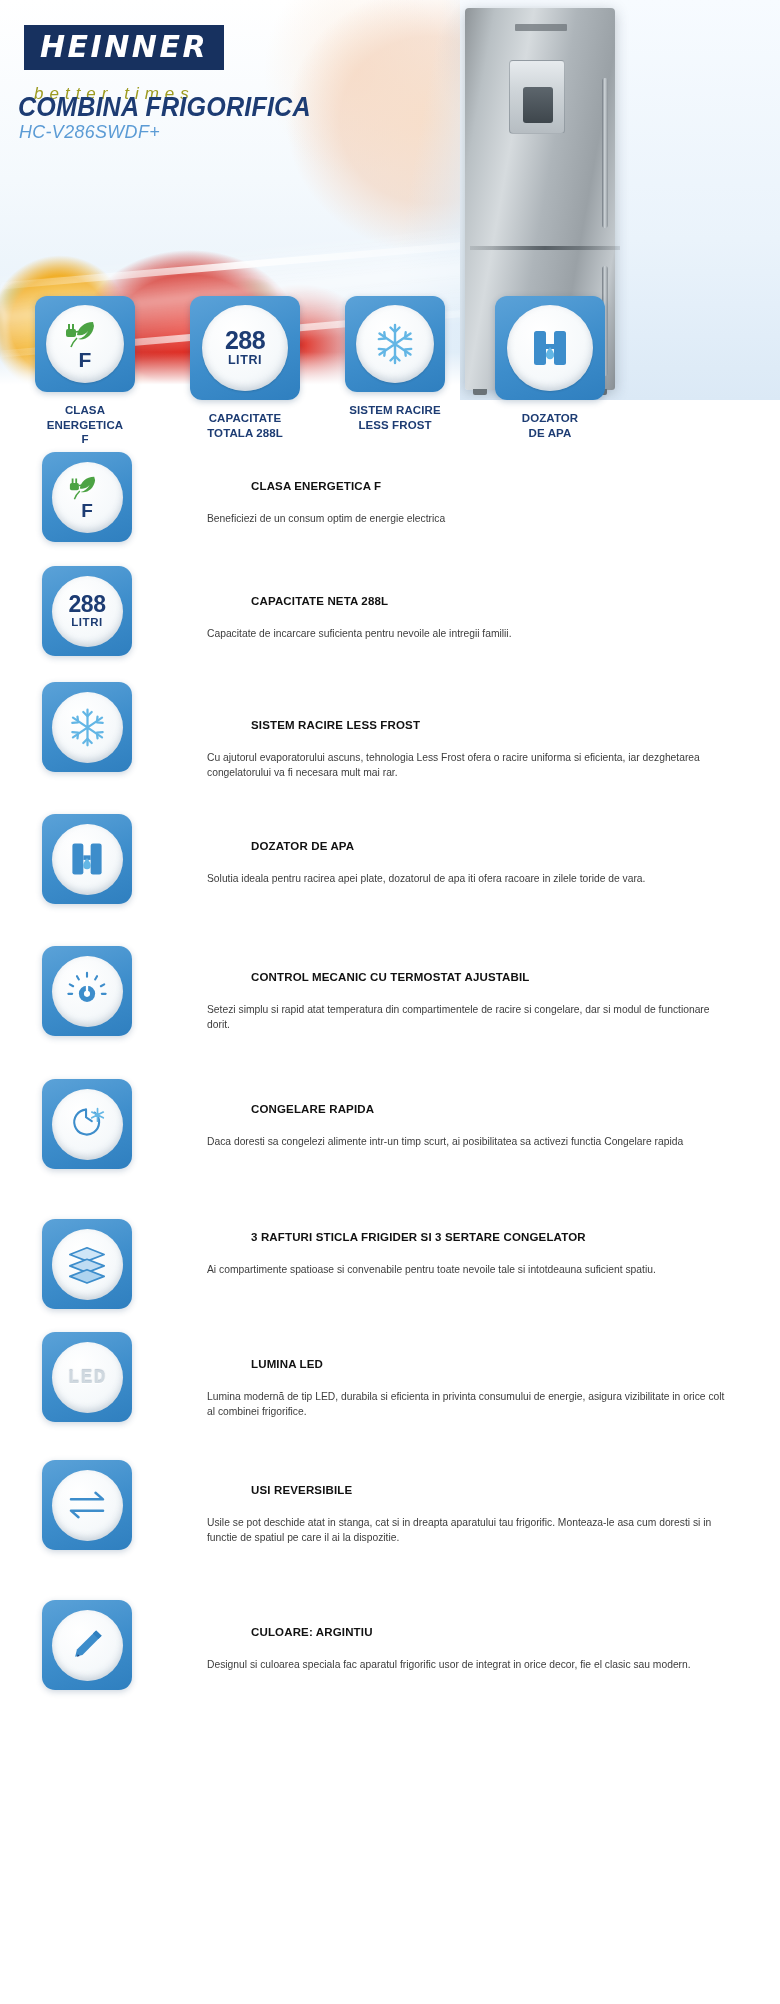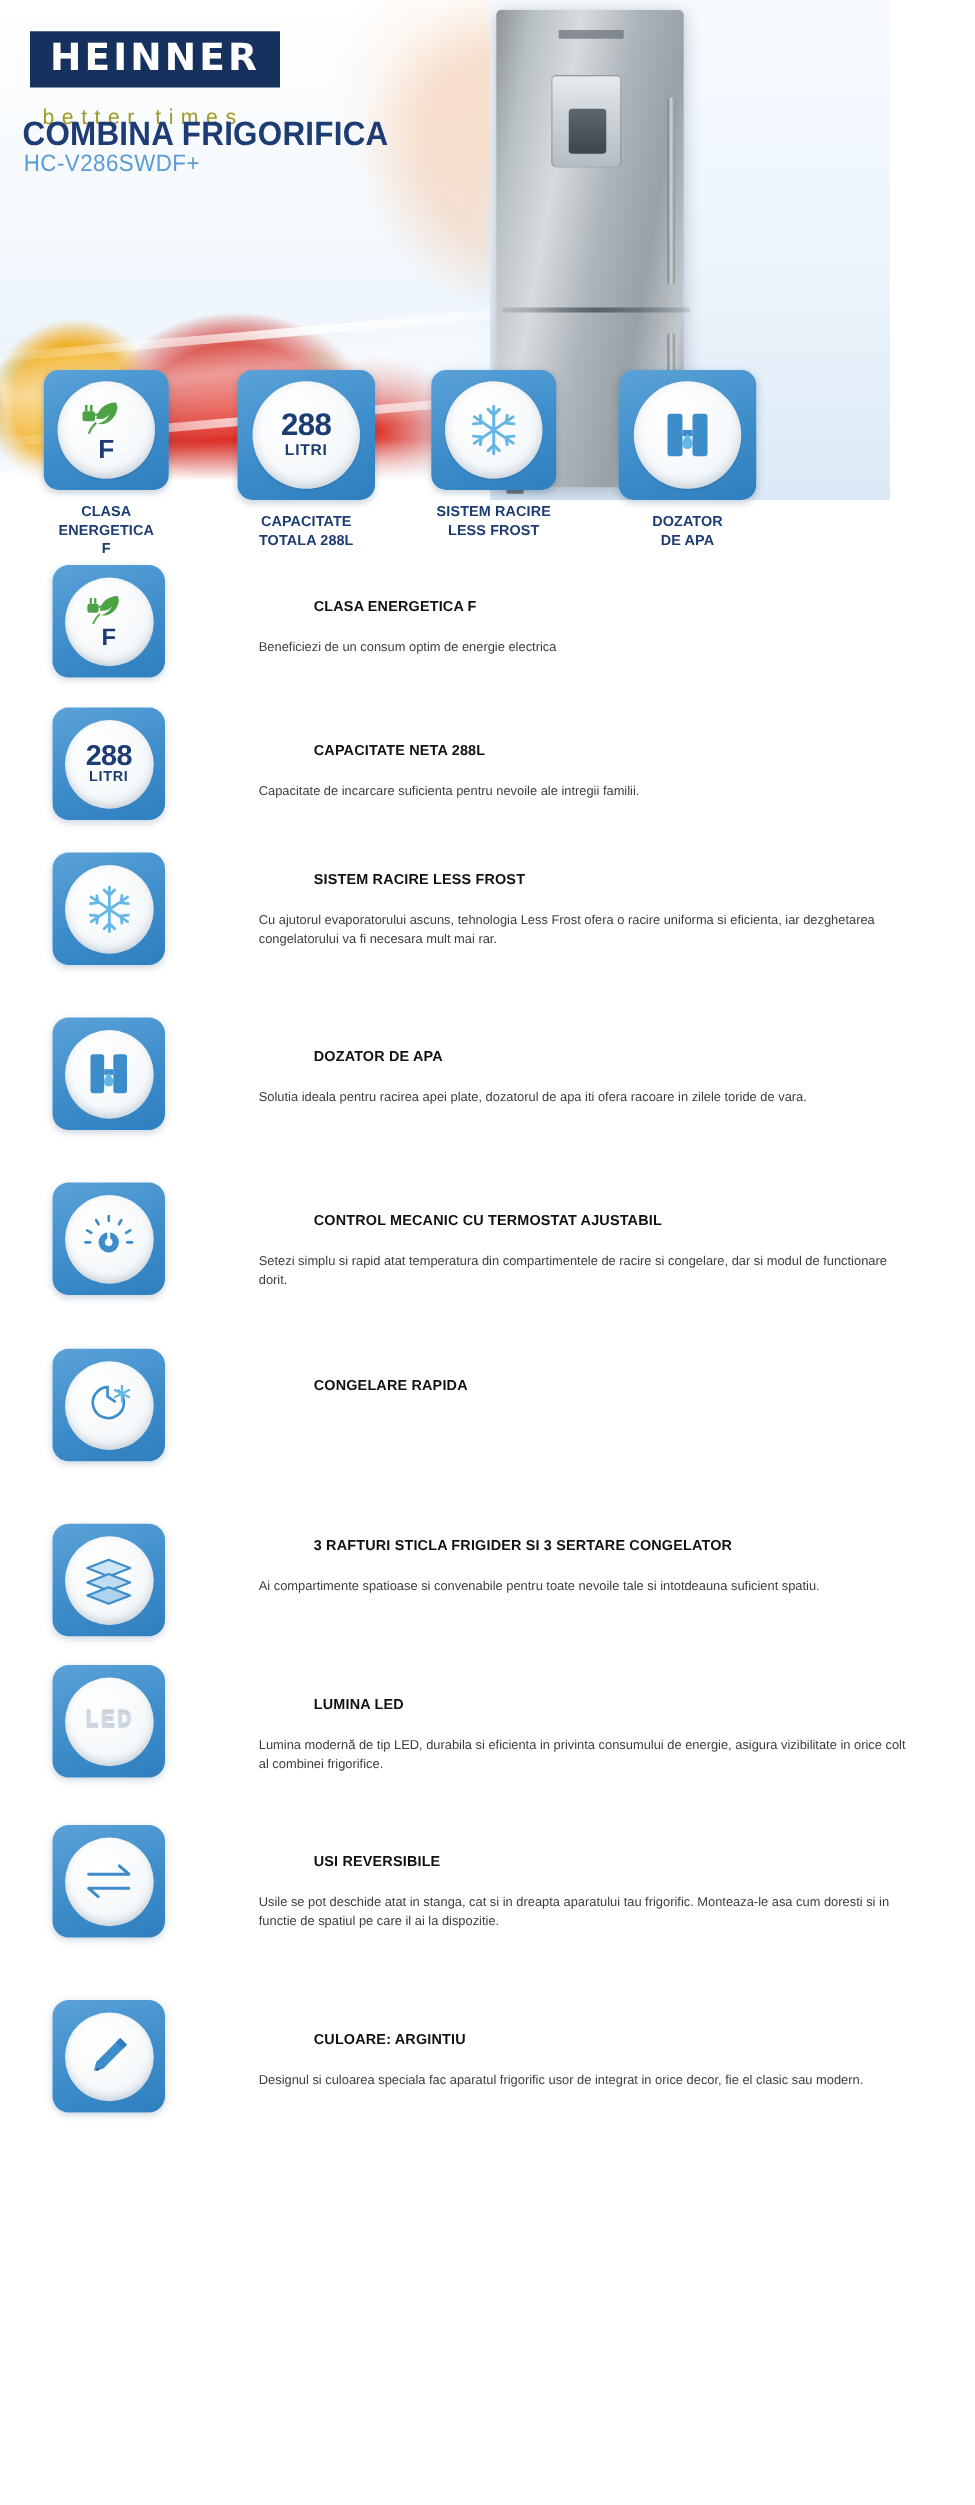--- a/index.html
+++ b/index.html
@@ -7,23 +7,24 @@
     width: 780px; height: 2004px;
     background: #ffffff;
     font-family: "Liberation Sans", sans-serif;
     overflow: hidden;
     position: relative;
   }
 
   
   .hero {
     position: relative;
-    width: 712px; height: 400px;
+    width: 780px; height: 400px;
     overflow: hidden;
     background: #eaf3fb;
+    font-style: italic;
   }
   
   .hero-photo {
     position: absolute; inset: 0;
     background:
       
       linear-gradient(100deg, rgba(255,255,255,0) 52%, rgba(222,236,248,.85) 62%, rgba(255,255,255,.5) 75%, rgba(205,226,244,.8) 100%),
       
       radial-gradient(ellipse 200px 185px at 430px 120px, rgba(247,221,200,.95) 0%, rgba(243,208,184,.6) 45%, rgba(255,255,255,0) 72%),
       radial-gradient(ellipse 130px 150px at 355px 70px, rgba(252,238,225,.85) 0%, rgba(255,255,255,0) 70%),
@@ -390,21 +391,21 @@
         <span>
           <svg width="45" height="45" viewBox="0 0 48 48" stroke="#63b6e5" stroke-width="2.4" fill="none" stroke-linecap="round">
             <path d="M24 5v38M8.5 13.5l31 21M39.5 13.5l-31 21"></path>
             <path d="M24 12l-4.5-4.5M24 12l4.5-4.5M24 36l-4.5 4.5M24 36l4.5 4.5"></path>
             <path d="M14 18.5l-6.2.6M14 18.5l-.7-6.2M34 29.5l6.2-.6M34 29.5l.7 6.2"></path>
             <path d="M34 18.5l6.2.6M34 18.5l.7-6.2M14 29.5l-6.2-.6M14 29.5l-.7 6.2"></path>
           </svg>
         </span>
       </div>
     </div>
-    <div class="f-text" style="top:16px">
+    <div class="f-text" style="top:37px">
       <div class="f-title">SISTEM RACIRE LESS FROST</div>
       <div class="f-desc">Cu ajutorul evaporatorului ascuns, tehnologia Less Frost ofera o racire uniforma si eficienta, iar dezghetarea congelatorului va fi necesara mult mai rar.</div>
     </div>
   </div>
 
   <div class="feature" style="height:148px">
     <div class="f-tile" style="top:16px">
       <div class="f-disc">
         <span>
           <svg width="42" height="42" viewBox="0 0 46 46">
@@ -450,20 +451,21 @@
             <path d="M22 8v8l6 4"></path>
             <g stroke="#63b6e5" stroke-width="1.8">
               <path d="M34 7v13M28 10.5l12 6M40 10.5l-12 6"></path>
             </g>
           </svg>
         </span>
       </div>
     </div>
     <div class="f-text" style="top:24px">
       <div class="f-title">CONGELARE RAPIDA</div>
+      <div class="f-desc">Daca doresti sa congelezi alimente intr-un timp scurt, ai posibilitatea sa activezi functia Congelare rapida</div>
     </div>
   </div>
 
   <div class="feature" style="height:125px">
     <div class="f-tile" style="top:12px">
       <div class="f-disc">
         <span>
           <svg width="46" height="40" viewBox="0 0 48 42">
             <g fill="none" stroke="#3d8dcb" stroke-width="1.8" stroke-linejoin="round">
               <path d="M24 4l18 7-18 7-18-7z" fill="#cfe6f7"></path>

